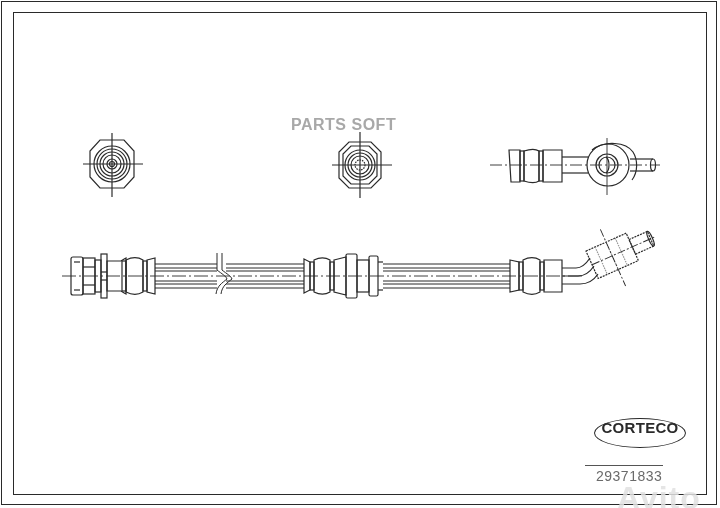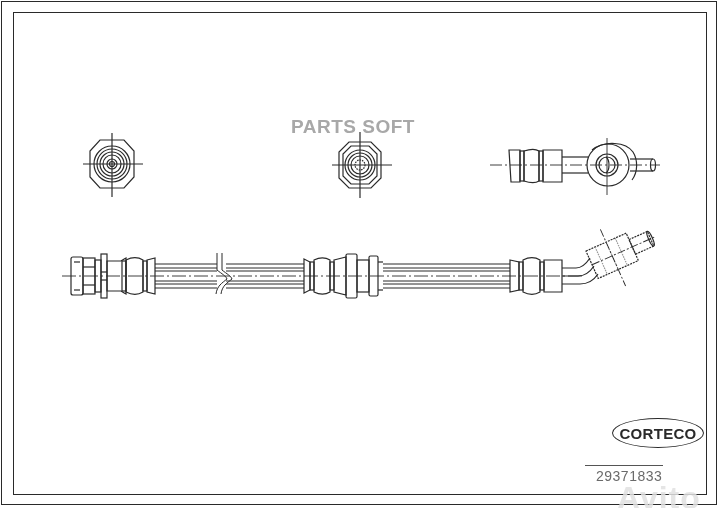--- a/index.html
+++ b/index.html
@@ -1,22 +1,22 @@
 <!DOCTYPE html>
 <html><head>
 <meta charset="utf-8">
 <style>
   html, body { margin: 0; padding: 0; background: #ffffff; }
   body { width: 720px; height: 508px; position: relative; overflow: hidden; font-family: "Liberation Sans", sans-serif; }
   .sheet { position: absolute; left: 0; top: 0; width: 720px; height: 508px; }
   .outer-border { position: absolute; left: 1px; top: 1px; width: 716px; height: 504px; border: 1px solid #2a2a2a; box-sizing: border-box; }
   .inner-frame { position: absolute; left: 13px; top: 12px; width: 694px; height: 483px; border: 1.5px solid #2a2a2a; box-sizing: border-box; }
   svg.drawing { position: absolute; left: 0; top: 0; }
-  .watermark { position: absolute; left: 291px; top: 116px; font-size: 19px; font-weight: bold; color: #a8a8a8; letter-spacing: 0.5px; }
-  .brand-badge { position: absolute; left: 612px; top: 418px; width: 92px; height: 30px; border: 1.6px solid #2a2a2a; border-radius: 50%; box-sizing: border-box; display: flex; align-items: center; justify-content: center; }
+  .watermark { position: absolute; left: 291px; top: 116px; font-size: 16px; font-weight: bold; color: #a8a8a8; letter-spacing: 0.5px; }
+  .brand-badge { position: absolute; left: 594px; top: 418px; width: 92px; height: 30px; border: 1.6px solid #2a2a2a; border-radius: 50%; box-sizing: border-box; display: flex; justify-content: center; }
   .brand-badge span { font-size: 15px; font-weight: bold; color: #2a2a2a; letter-spacing: 0.3px; }
   .part-number { position: absolute; left: 596px; top: 468px; font-size: 14px; color: #6a6a6a; letter-spacing: 0.5px; }
   .pn-line { position: absolute; left: 585px; top: 465px; width: 78px; height: 0; border-top: 1px solid #555; }
   .avito { position: absolute; left: 617px; top: 480px; font-size: 32px; font-weight: bold; color: rgba(225,225,225,0.85); letter-spacing: 1px; }
 </style>
 </head>
 <body>
 
 <div class="sheet">
   <div class="outer-border"></div>

